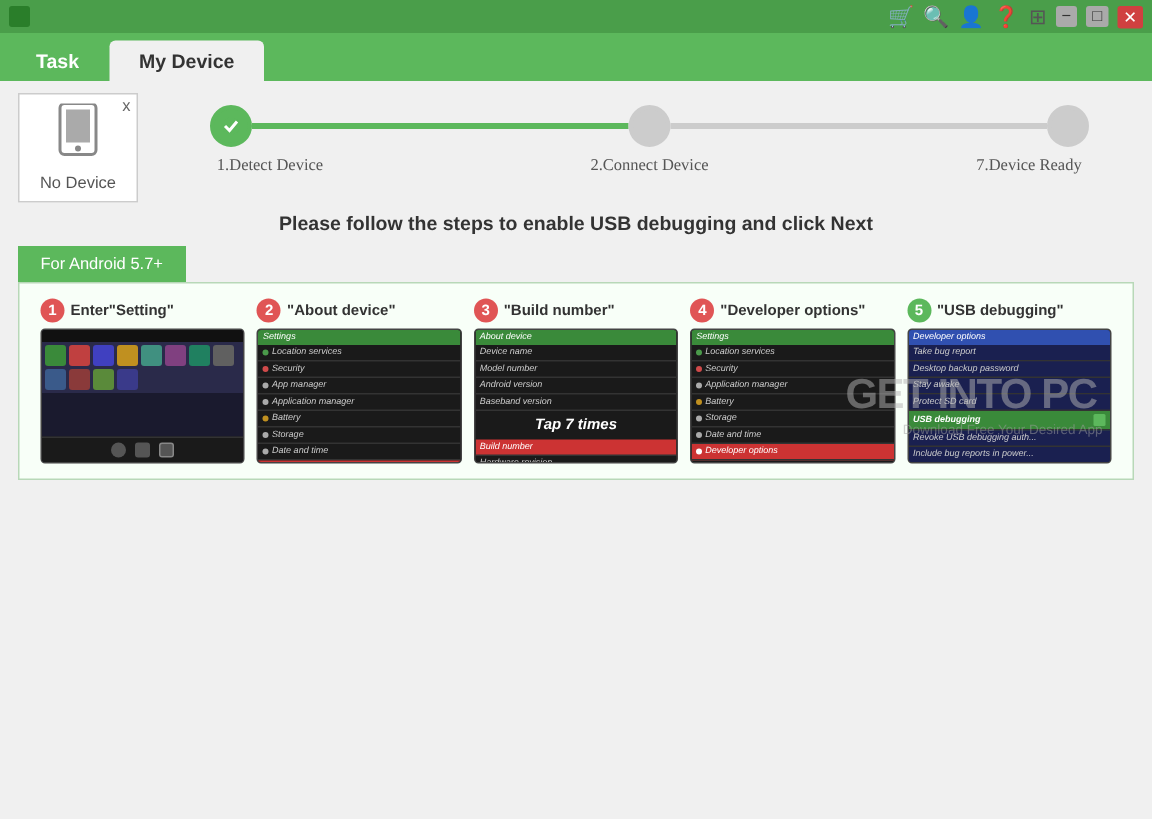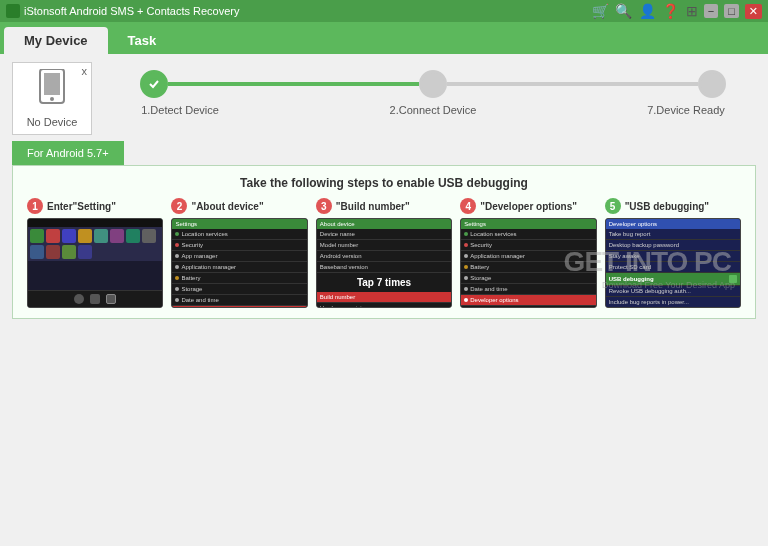--- a/index.html
+++ b/index.html
@@ -69,20 +69,21 @@
       font-size: 28px;
       color: #888;
       margin-bottom: 4px;
     }
     .device-label { font-size: 11px; color: #555; }
 
     
     .steps-section {
       flex: 1;
       padding-top: 8px;
+      font-family: Liberation Serif, serif;
     }
     .steps-row {
       display: flex;
       align-items: center;
       justify-content: center;
       gap: 0;
       margin-bottom: 6px;
       padding: 0 30px;
     }
     .step-circle {
@@ -189,20 +190,21 @@
       border: 1px solid #444;
     }
 
     
     .phone-screen {
       width: 100%;
       height: 100%;
       background: #1a1a2e;
       position: relative;
       overflow: hidden;
+      font-style: italic;
     }
     .phone-status-bar {
       height: 8px;
       background: #000;
       display: flex;
       align-items: center;
       justify-content: space-between;
       padding: 0 3px;
     }
     .phone-list-item {
@@ -236,37 +238,36 @@
     }
 
     .content-wrapper { position: relative; }
   </style>
 </head>
 <body>
 
 <div class="title-bar">
   <div class="title-bar-left">
     <div class="title-bar-icon"></div>
-    <span>iStonsoft Android SMS + Contacts Recovery</span>
   </div>
   <div class="header-icons">
     <span class="header-icon">🛒</span>
     <span class="header-icon">🔍</span>
     <span class="header-icon">👤</span>
     <span class="header-icon">❓</span>
     <span class="header-icon">⊞</span>
     <span class="header-icon" style="background:#aaa;padding:1px 4px;border-radius:2px;color:#333;font-size:11px;">−</span>
     <span class="header-icon" style="background:#aaa;padding:1px 4px;border-radius:2px;color:#333;font-size:11px;">□</span>
     <span class="header-icon" style="background:#d04040;padding:1px 4px;border-radius:2px;color:white;font-size:11px;">✕</span>
   </div>
 </div>
 
 <div class="tab-bar">
+  <div class="tab inactive">Task</div>
   <div class="tab active">My Device</div>
-  <div class="tab inactive">Task</div>
 </div>
 
 <div class="main-content">
   <div style="display:flex; align-items:flex-start; gap:10px; margin-bottom:6px;">
 
     <div class="device-item">
       <span class="device-close">x</span>
       <div class="device-icon">
         <svg width="28" height="36" viewBox="0 0 28 36">
           <rect x="2" y="0" width="24" height="34" rx="3" fill="none" stroke="#888" stroke-width="2"></rect>
@@ -291,27 +292,27 @@
         <div class="step-circle inactive"></div>
       </div>
       <div class="step-labels">
         <span class="step-label">1.Detect Device</span>
         <span class="step-label">2.Connect Device</span>
         <span class="step-label">7.Device Ready</span>
       </div>
     </div>
   </div>
 
+  <div class="instruction-text">Please follow the steps to enable USB debugging and click Next</div>
 
   <div class="sub-tabs">
     <div class="sub-tab active">For Android 5.7+</div>
   </div>
 
   <div class="usb-steps-box content-wrapper">
-    <div class="usb-steps-title">Take the following steps to enable USB debugging</div>
     <div class="usb-steps-row">
 
       <div class="usb-step">
         <div class="usb-step-header">
           <div class="usb-step-num">1</div>
           <span>Enter"Setting"</span>
         </div>
         <div class="usb-step-img">
           <div class="phone-screen">
             <div class="phone-status-bar" style="background:#111;"></div>

